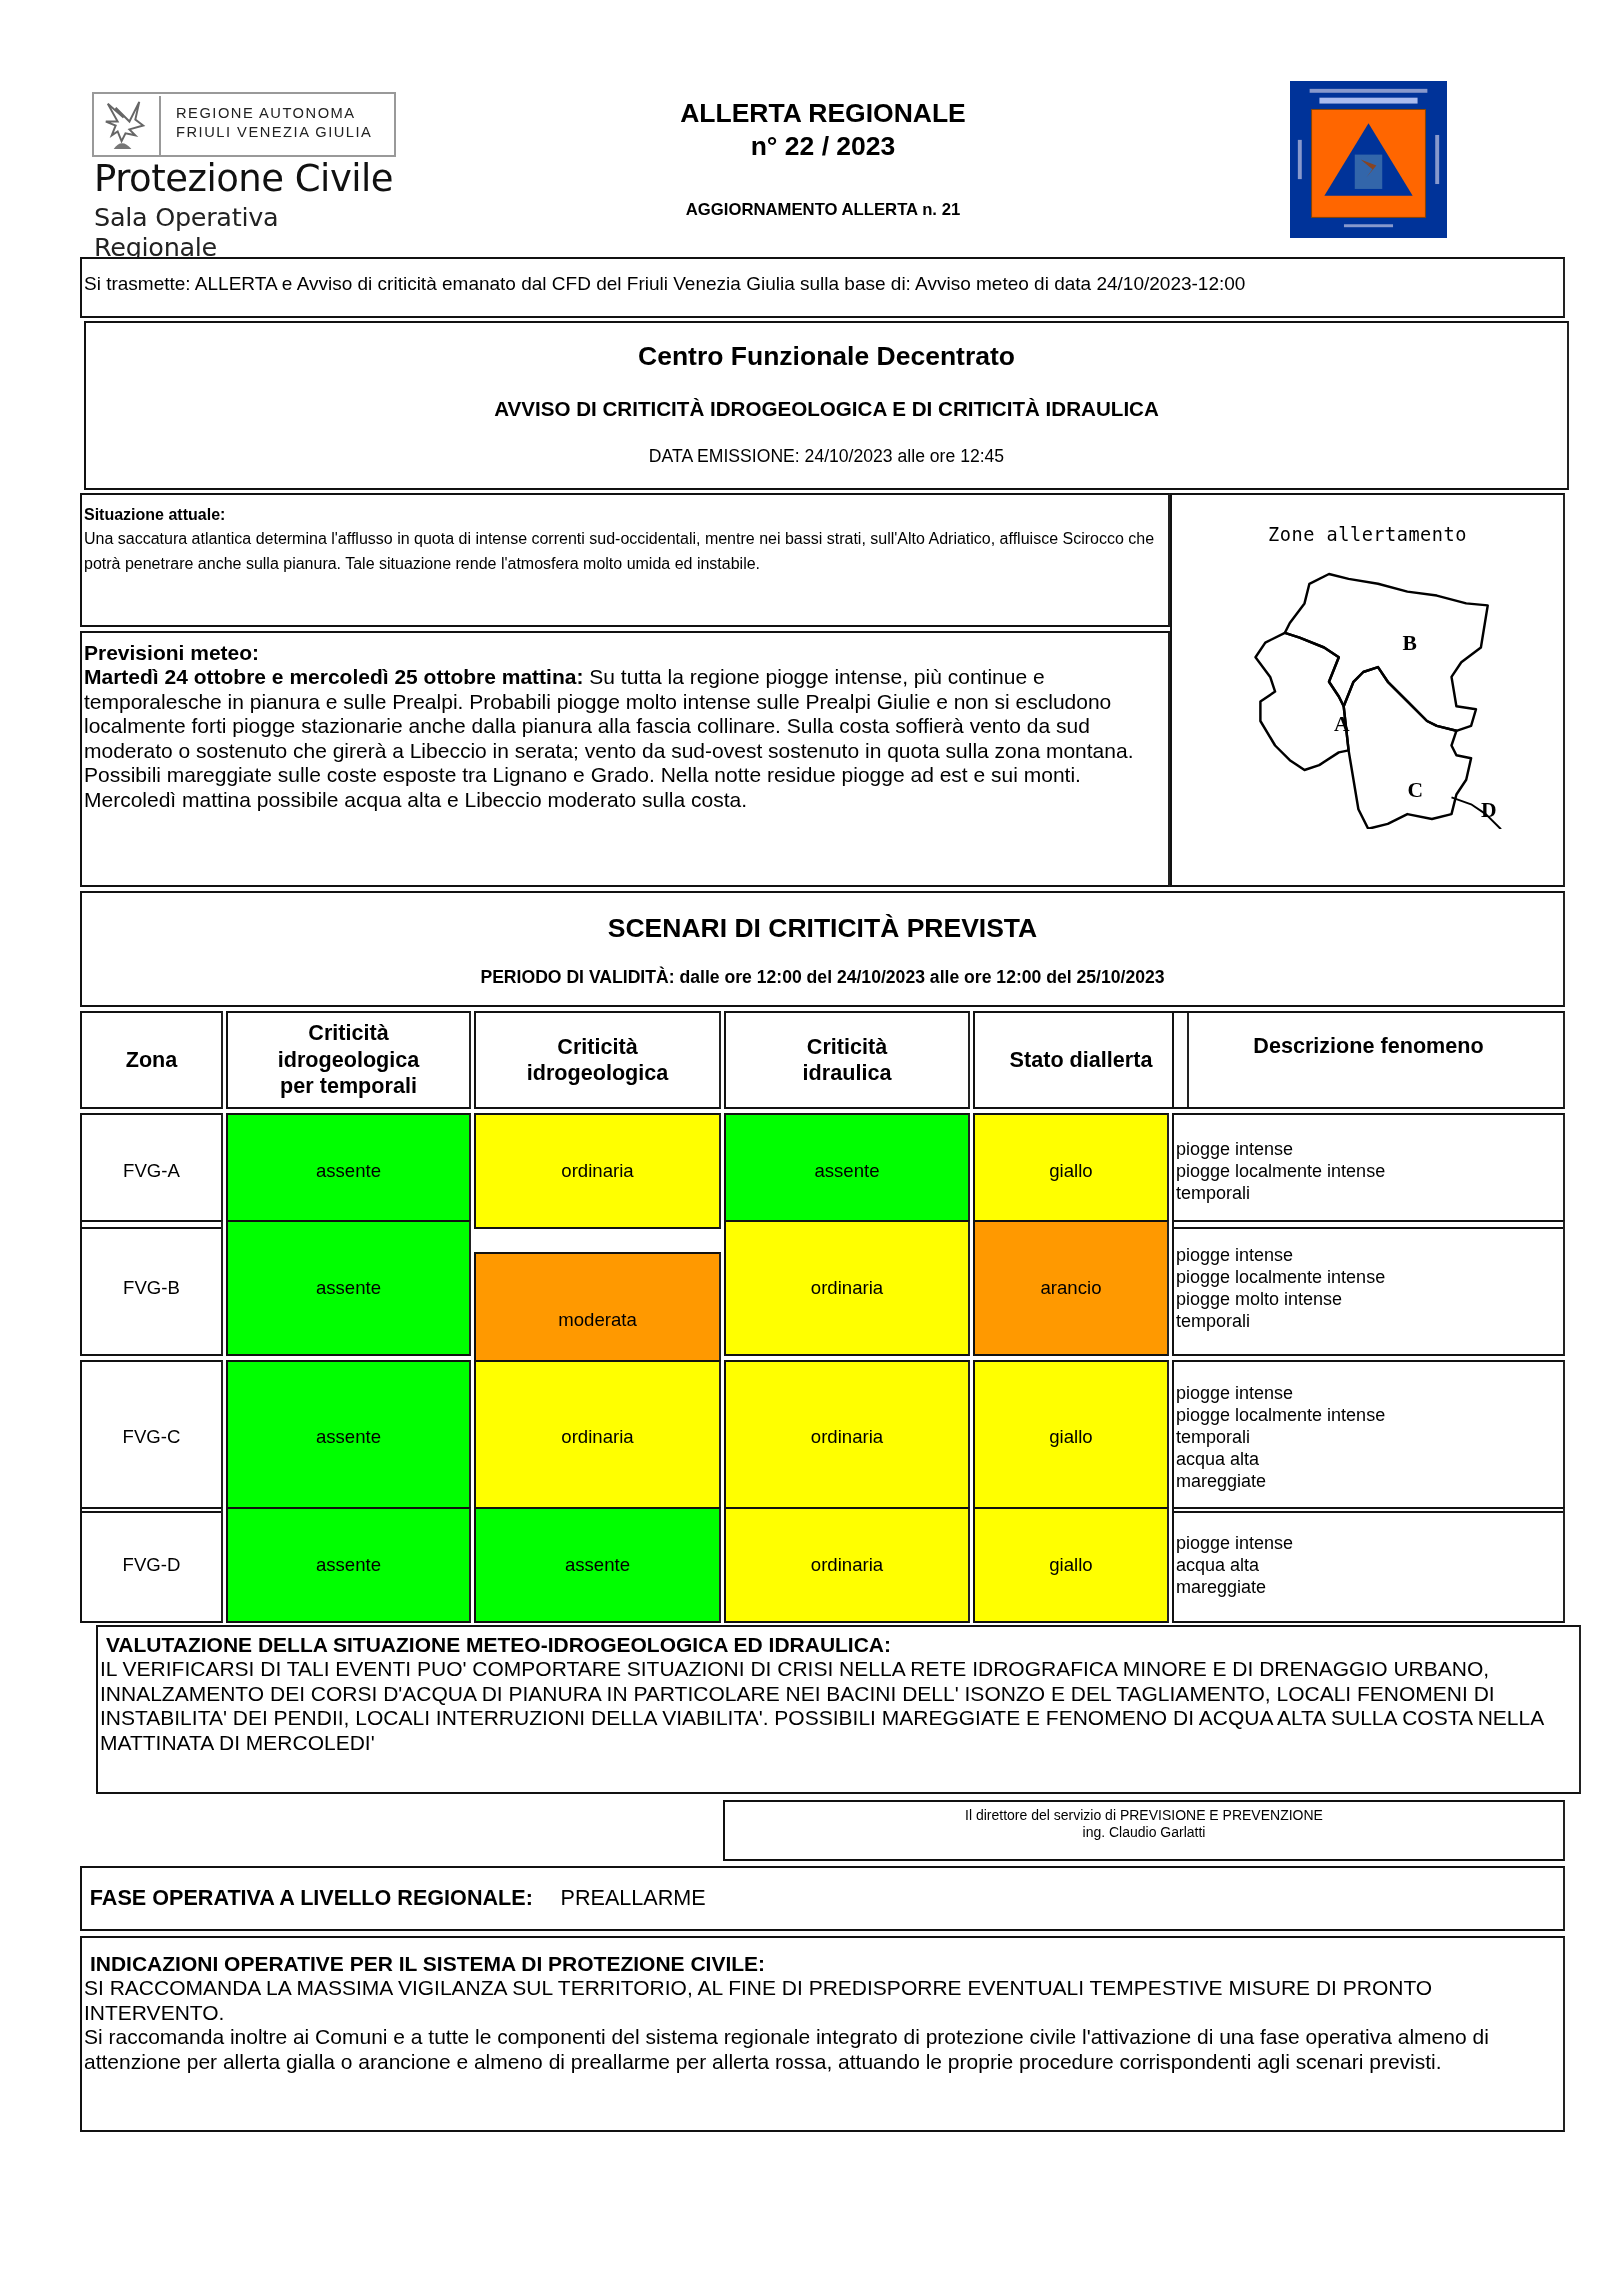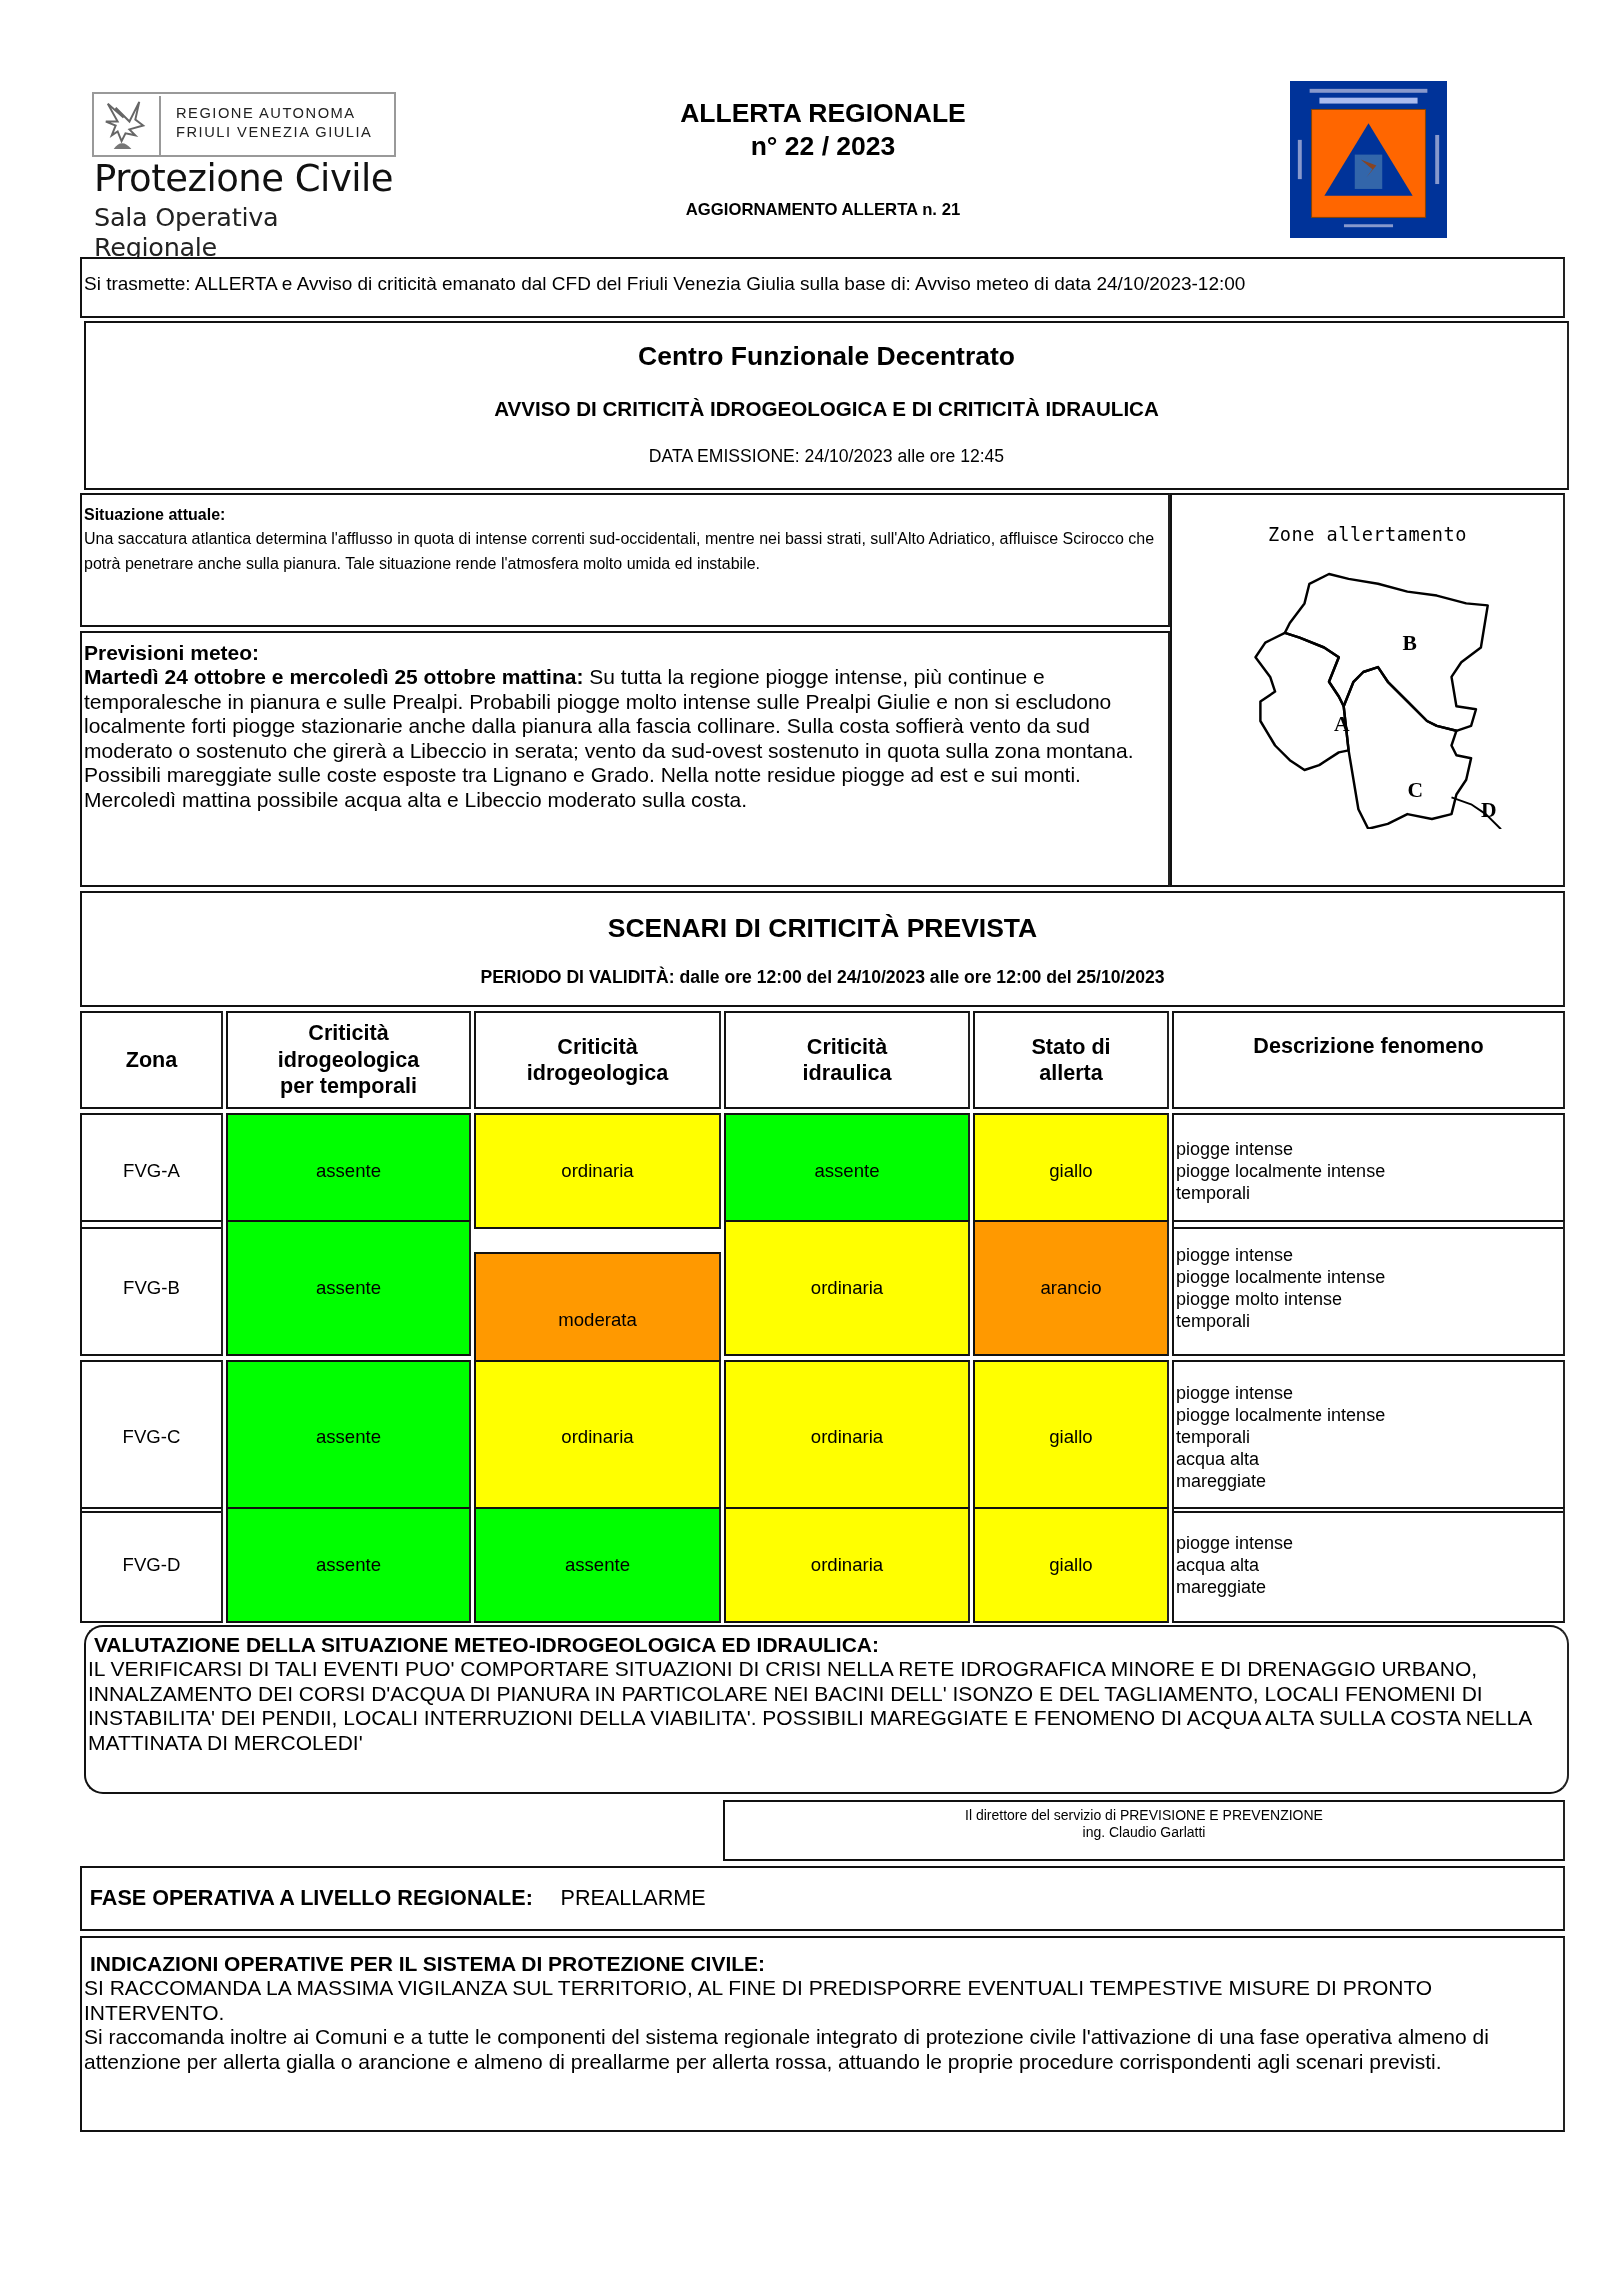--- a/index.html
+++ b/index.html
@@ -34,21 +34,21 @@
   .map-title { position:absolute; left:0; width:100%; top:29px; text-align:center; font-family:"DejaVu Sans Mono", monospace; font-size:18.6px; letter-spacing:0.5px; }
 
   .scen { left:80px; top:891px; width:1485px; height:116px; }
   .scen-title { position:absolute; left:0; width:100%; top:19.6px; text-align:center; font-size:26.5px; font-weight:bold; }
   .scen-period { position:absolute; left:0; width:100%; top:74px; text-align:center; font-size:17.6px; font-weight:bold; }
 
   .cell { position:absolute; box-sizing:border-box; border:2px solid #111; border-bottom:2.9px solid #111; border-right:2.9px solid #222; display:flex; align-items:center; justify-content:center; text-align:center; font-size:18.6px; }
   .hcell { font-weight:bold; font-size:21.6px; line-height:26.5px; }
   .dcell { justify-content:flex-start; text-align:left; font-size:18px; line-height:22px; padding-left:2px; }
 
-  .valut { left:84px; top:1625px; width:1485px; height:169px; padding:5.9px 2px; font-size:21px; line-height:24.5px;border-radius:19px; }
+  .valut { left:96px; top:1625px; width:1485px; height:169px; padding:5.9px 2px; font-size:21px; line-height:24.5px; }
   .sign { left:723px; top:1800px; width:842px; height:61px; font-size:14px; line-height:17.6px; text-align:center; padding-top:4.9px; }
   .fase { left:80px; top:1866px; width:1485px; height:65px; font-size:21.6px; padding:16.7px 7.8px; }
   .indic { left:80px; top:1936px; width:1485px; height:196px; padding:13.7px 2px; font-size:21px; line-height:24.5px; }
   .bold { font-weight:bold; }
 </style>
 </head>
 <body>
 
 <div class="abs logo-left">
   <div class="logo-badge">
@@ -139,21 +139,21 @@
       <span>per temporali</span>
   </div>
   <div class="cell hcell" style="left:474px;top:1011px;width:247px;height:98px;flex-direction:column;">
     <span>Criticità</span>
       <span>idrogeologica</span>
   </div>
   <div class="cell hcell" style="left:724px;top:1011px;width:246px;height:98px;flex-direction:column;">
     <span>Criticità</span>
       <span>idraulica</span>
   </div>
-  <div class="cell hcell" style="left:973px;top:1011px;width:196px;height:98px;flex-direction:column;">
+  <div class="cell hcell" style="left:973px;top:1011px;width:216px;height:98px;flex-direction:row;">
     <span>Stato di</span>
       <span>allerta</span>
   </div>
   <div class="cell hcell" style="left:1172px;top:1011px;width:393px;height:98px;align-items:flex-start;padding-top:19.6px;">
       <span>Descrizione fenomeno</span>
     </div>
 
   <div class="cell" style="left:80px;top:1113px;width:143px;height:116px;">FVG-A</div>
   <div class="cell" style="left:226px;top:1113px;width:245px;height:116px;background:#00ff00;">assente</div>
   <div class="cell" style="left:474px;top:1113px;width:247px;height:116px;background:#ffff00;">ordinaria</div>

